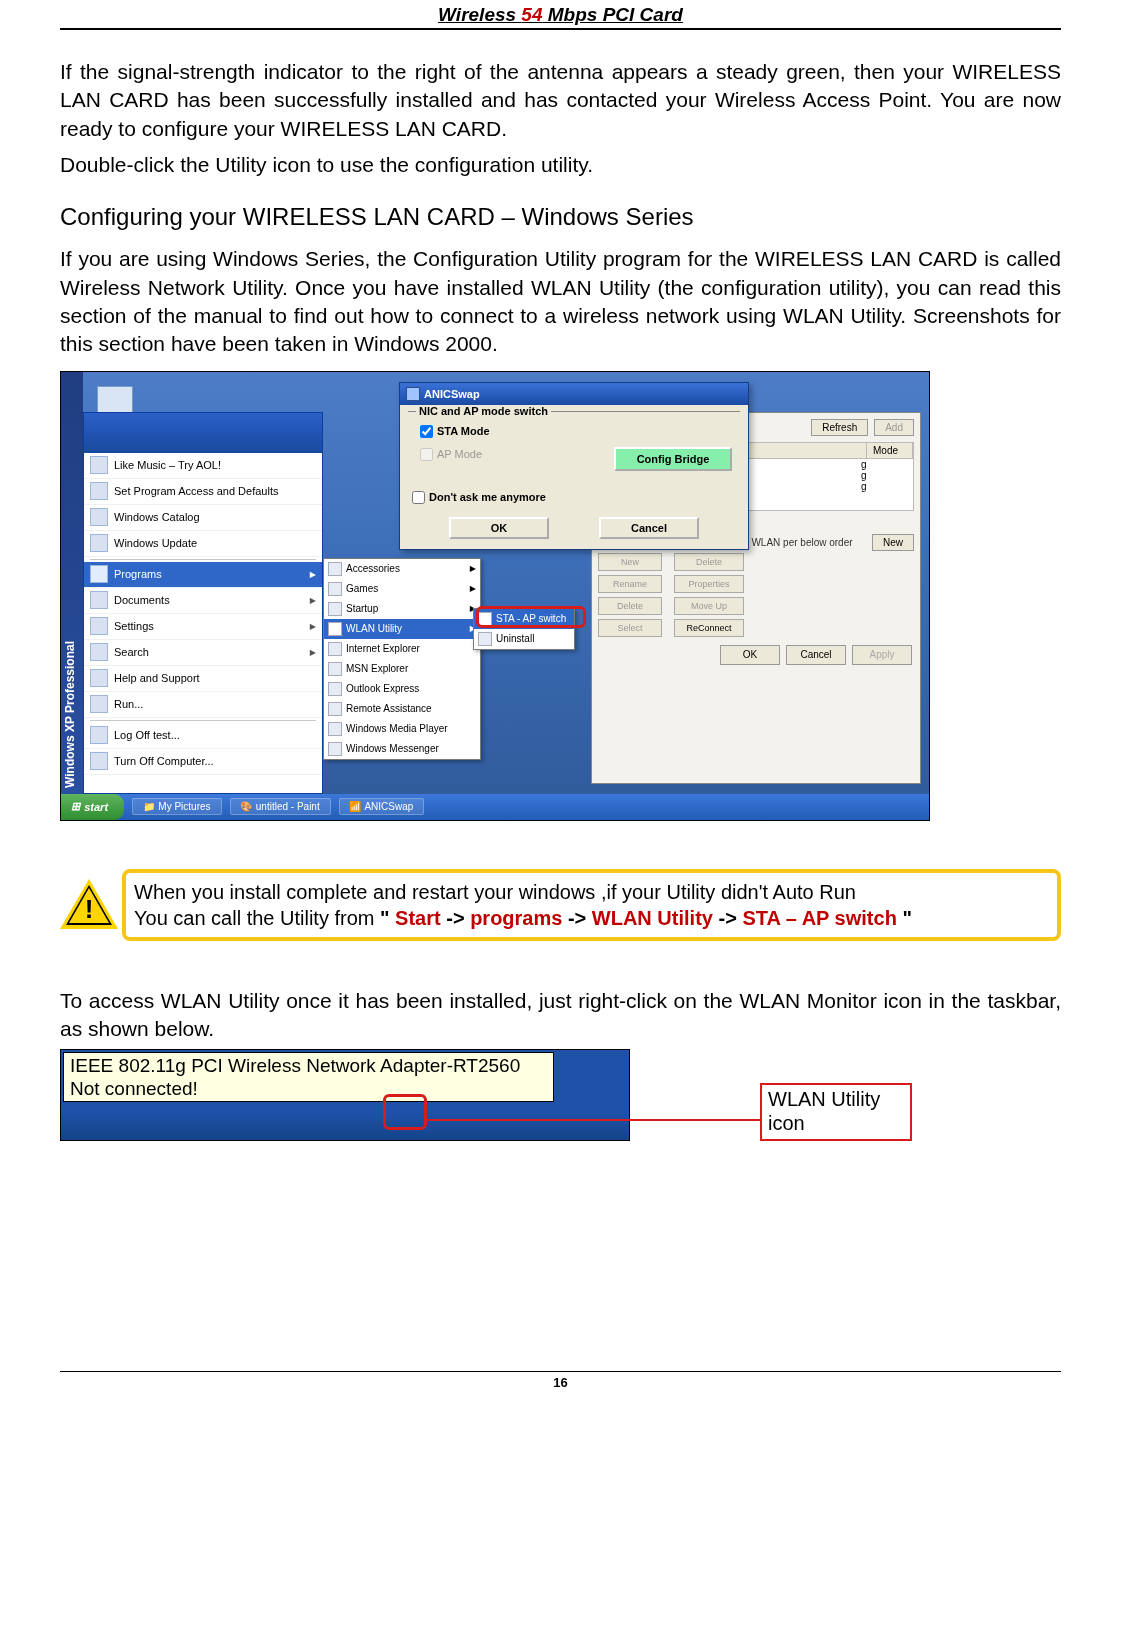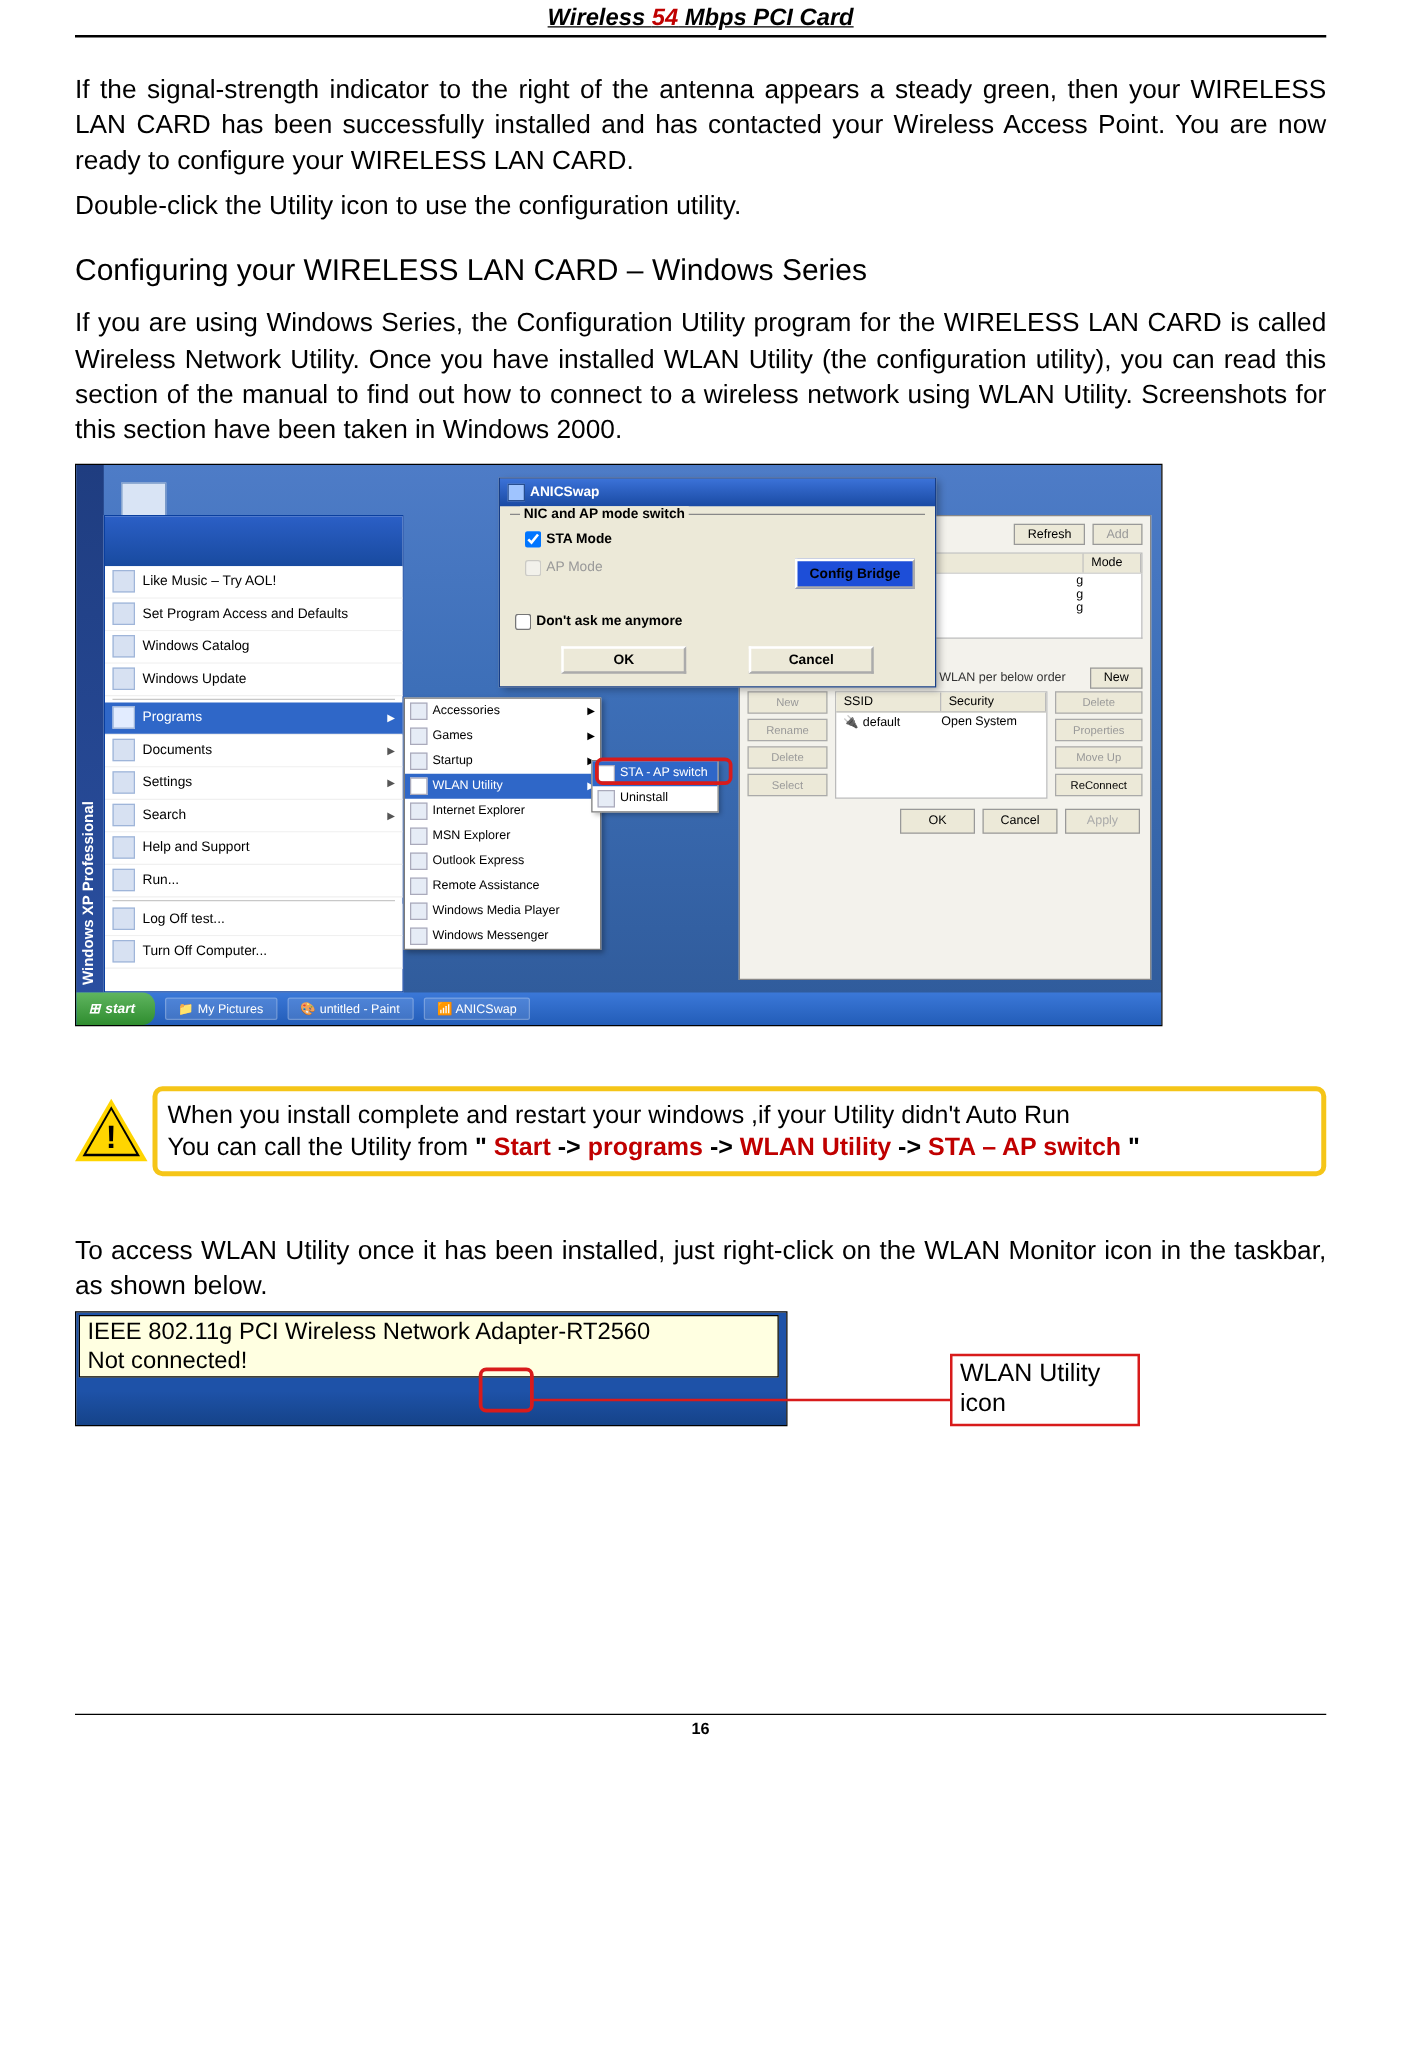--- a/index.html
+++ b/index.html
@@ -196,22 +196,22 @@
     display: flex; align-items: center;
     font-size: 11px;
     margin-top: -6px;
   }
   .shot1 .dialog .chk-row input { margin-right: 4px; }
   .shot1 .dialog .chk-row.bold { font-weight: bold; }
   .shot1 .dialog .chk-row.dim { color: #999; margin-top: 4px; }
   .shot1 .dialog .cfg-btn {
     position: absolute;
     right: 16px; top: 64px;
-    width: 96px; height: 24px;
-    background: #1d4ed8;
+    width: 118px; height: 24px;
+    background: #86efac;
     border: 2px outset #fff;
     font-size: 11px;
     font-weight: bold;
   }
   .shot1 .dialog .ask-row {
     margin: 24px 8px 0 8px;
     font-weight: bold;
     font-size: 11px;
     display: flex; align-items: center;
   }
@@ -406,21 +406,21 @@
     width: 570px;
     height: 92px;
     border: 1px solid #000;
     background: linear-gradient(#1e52a8 70%, #154389);
     position: relative;
     overflow: hidden;
   }
   .shot2 .tip {
     position: absolute;
     left: 2px; top: 2px;
-    width: 560px; height: 50px;
+    width: 491px; height: 50px;
     background: #ffffe1;
     border: 1px solid #000;
     padding: 2px 6px;
     font-family: Tahoma, Arial, sans-serif;
     font-size: 19px;
     line-height: 1.2;
   }
   .shot2 .tray {
     position: absolute;
     left: 0; right: 0; bottom: 0;
@@ -531,30 +531,20 @@
         <span style="flex:1">Automatically connect to available WLAN per below order</span>
         <span class="btn on" style="padding:2px 10px;border:1px solid #999;background:#ece9d8;">New</span>
       </div>
       <div class="lower">
         <div class="leftbtns">
           <button>New</button>
           <button>Rename</button>
           <button>Delete</button>
           <button>Select</button>
         </div>
-        <div class="rtbl">
-          <div class="rhead">
-            <div style="flex:1">SSID</div>
-            <div style="flex:1">Security</div>
-          </div>
-          <div style="display:flex;padding:2px 6px;font-size:10px;">
-            <span style="flex:1">🔌 <span>default</span></span>
-            <span style="flex:1">Open System</span>
-          </div>
-        </div>
         <div class="rightbtns">
           <button>Delete</button>
           <button>Properties</button>
           <button>Move Up</button>
           <button class="on">ReConnect</button>
         </div>
       </div>
       <div class="bot-btns">
         <button>OK</button>
         <button>Cancel</button>

